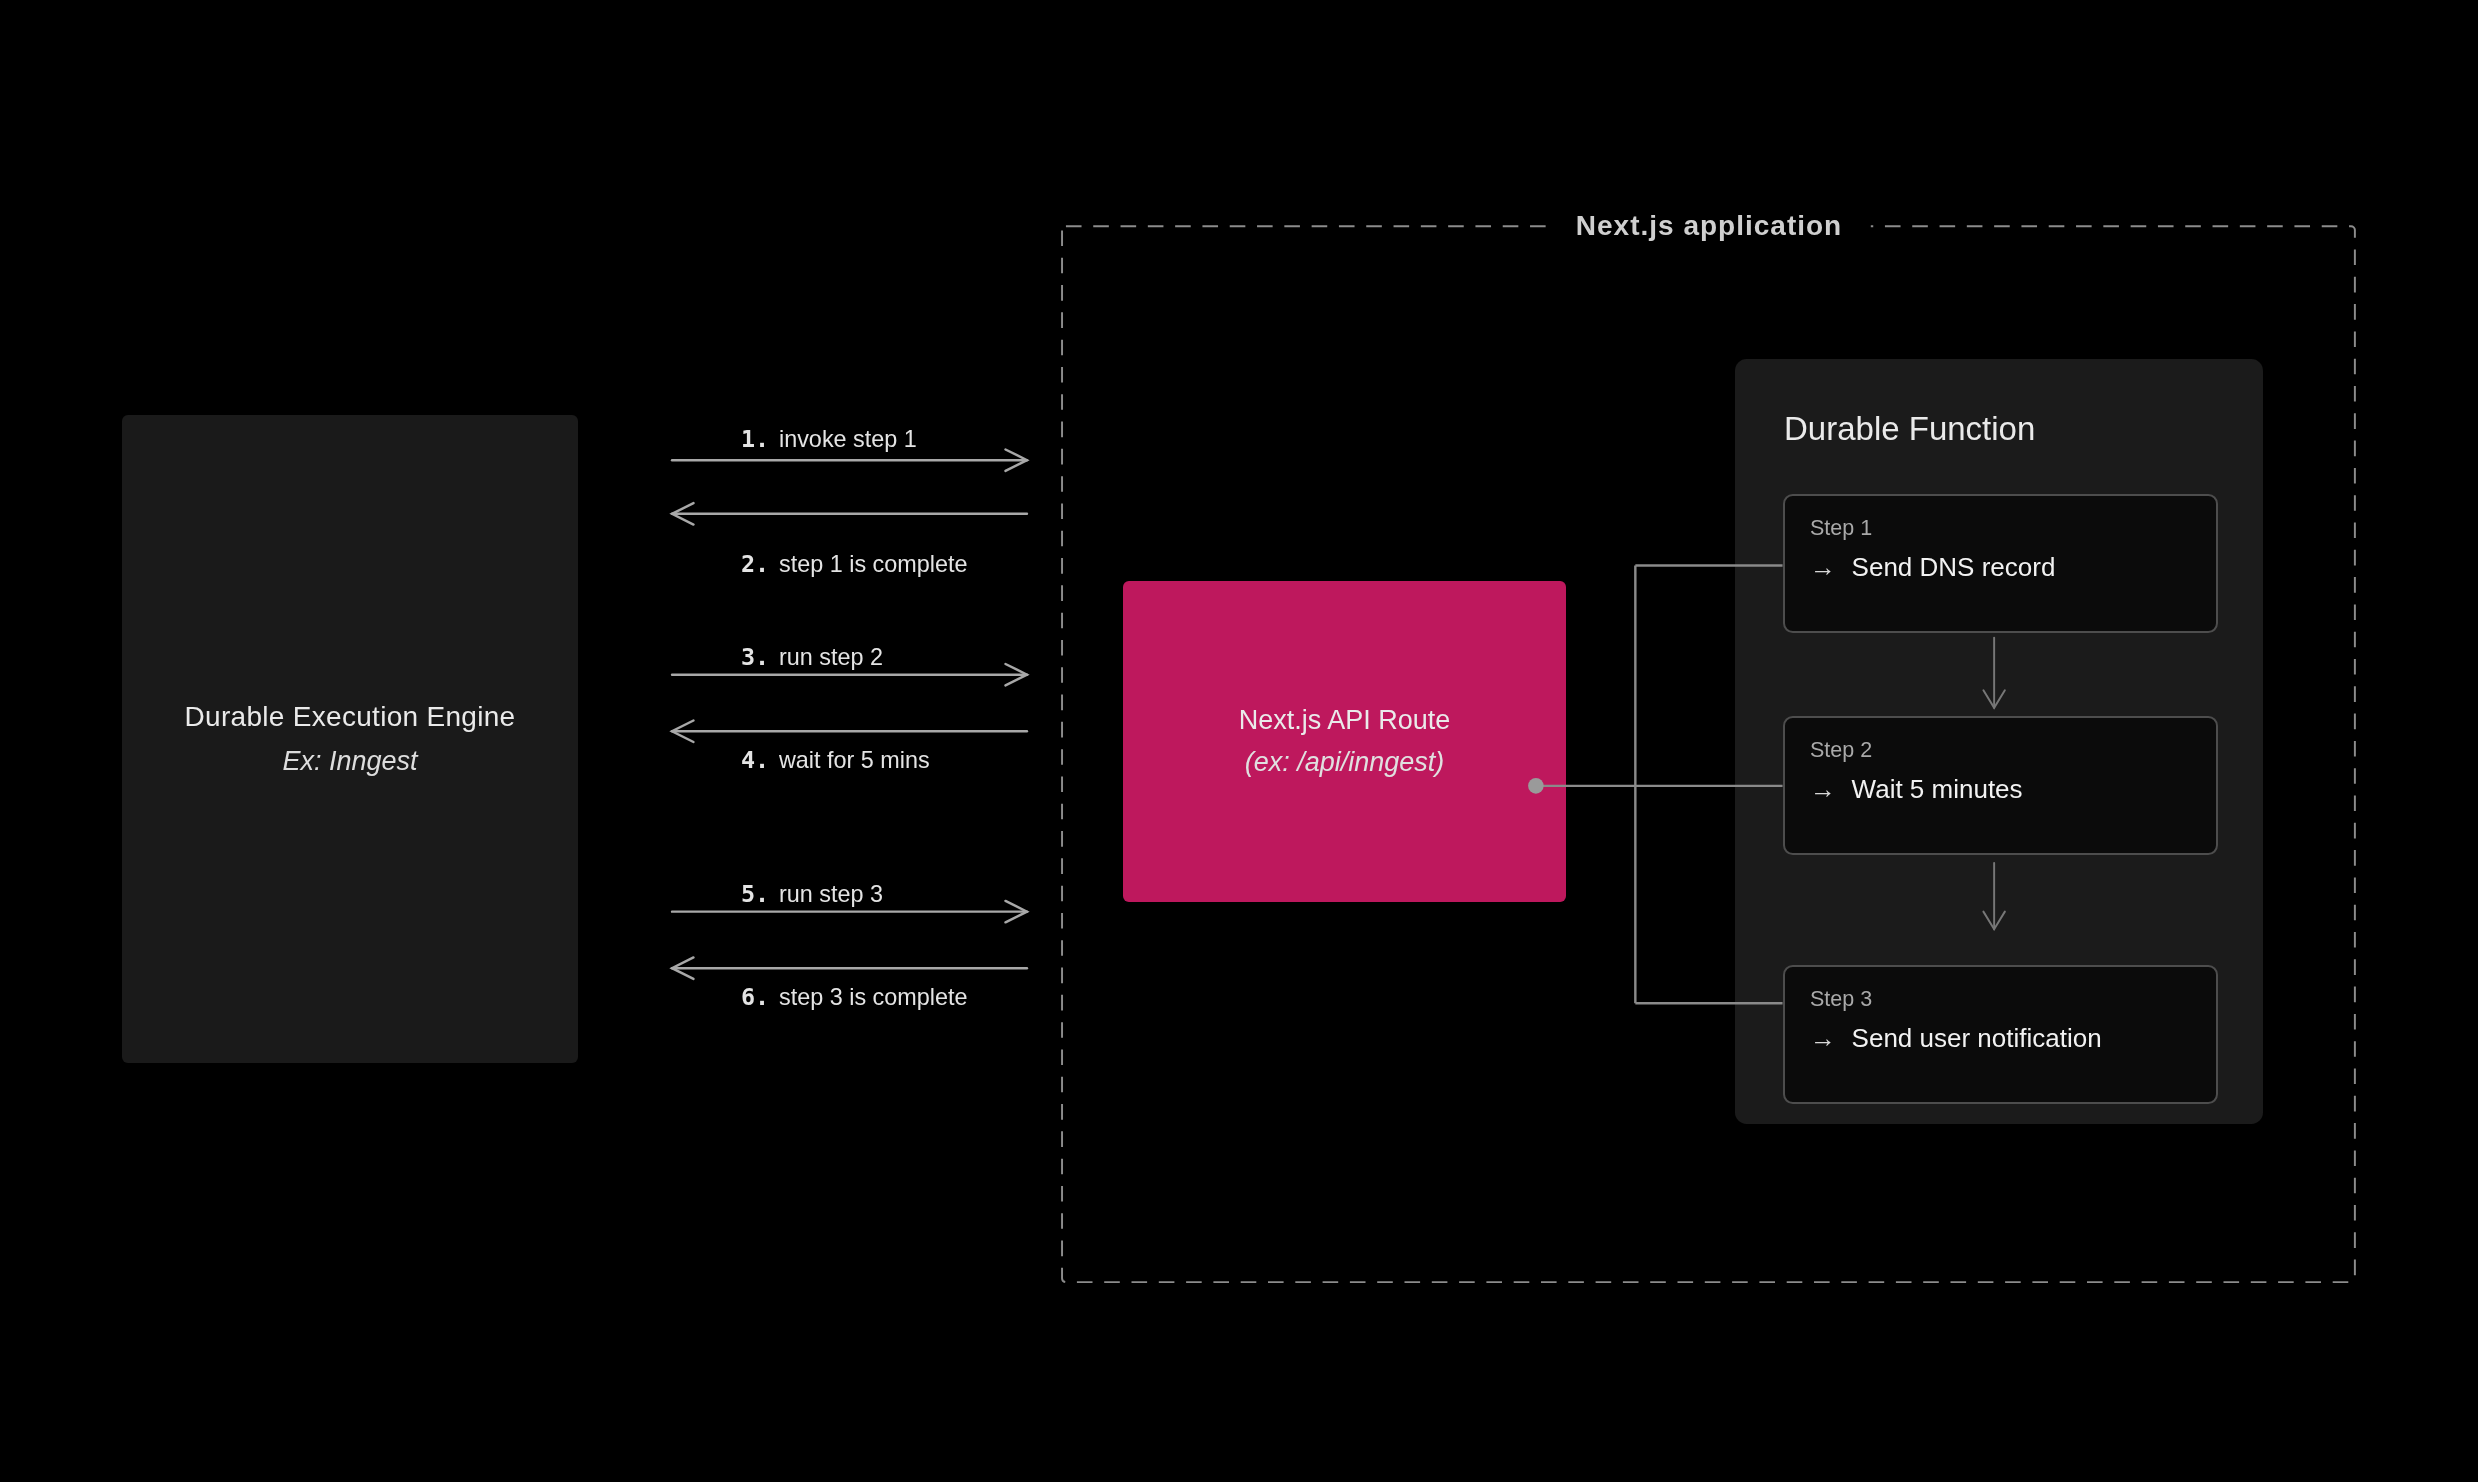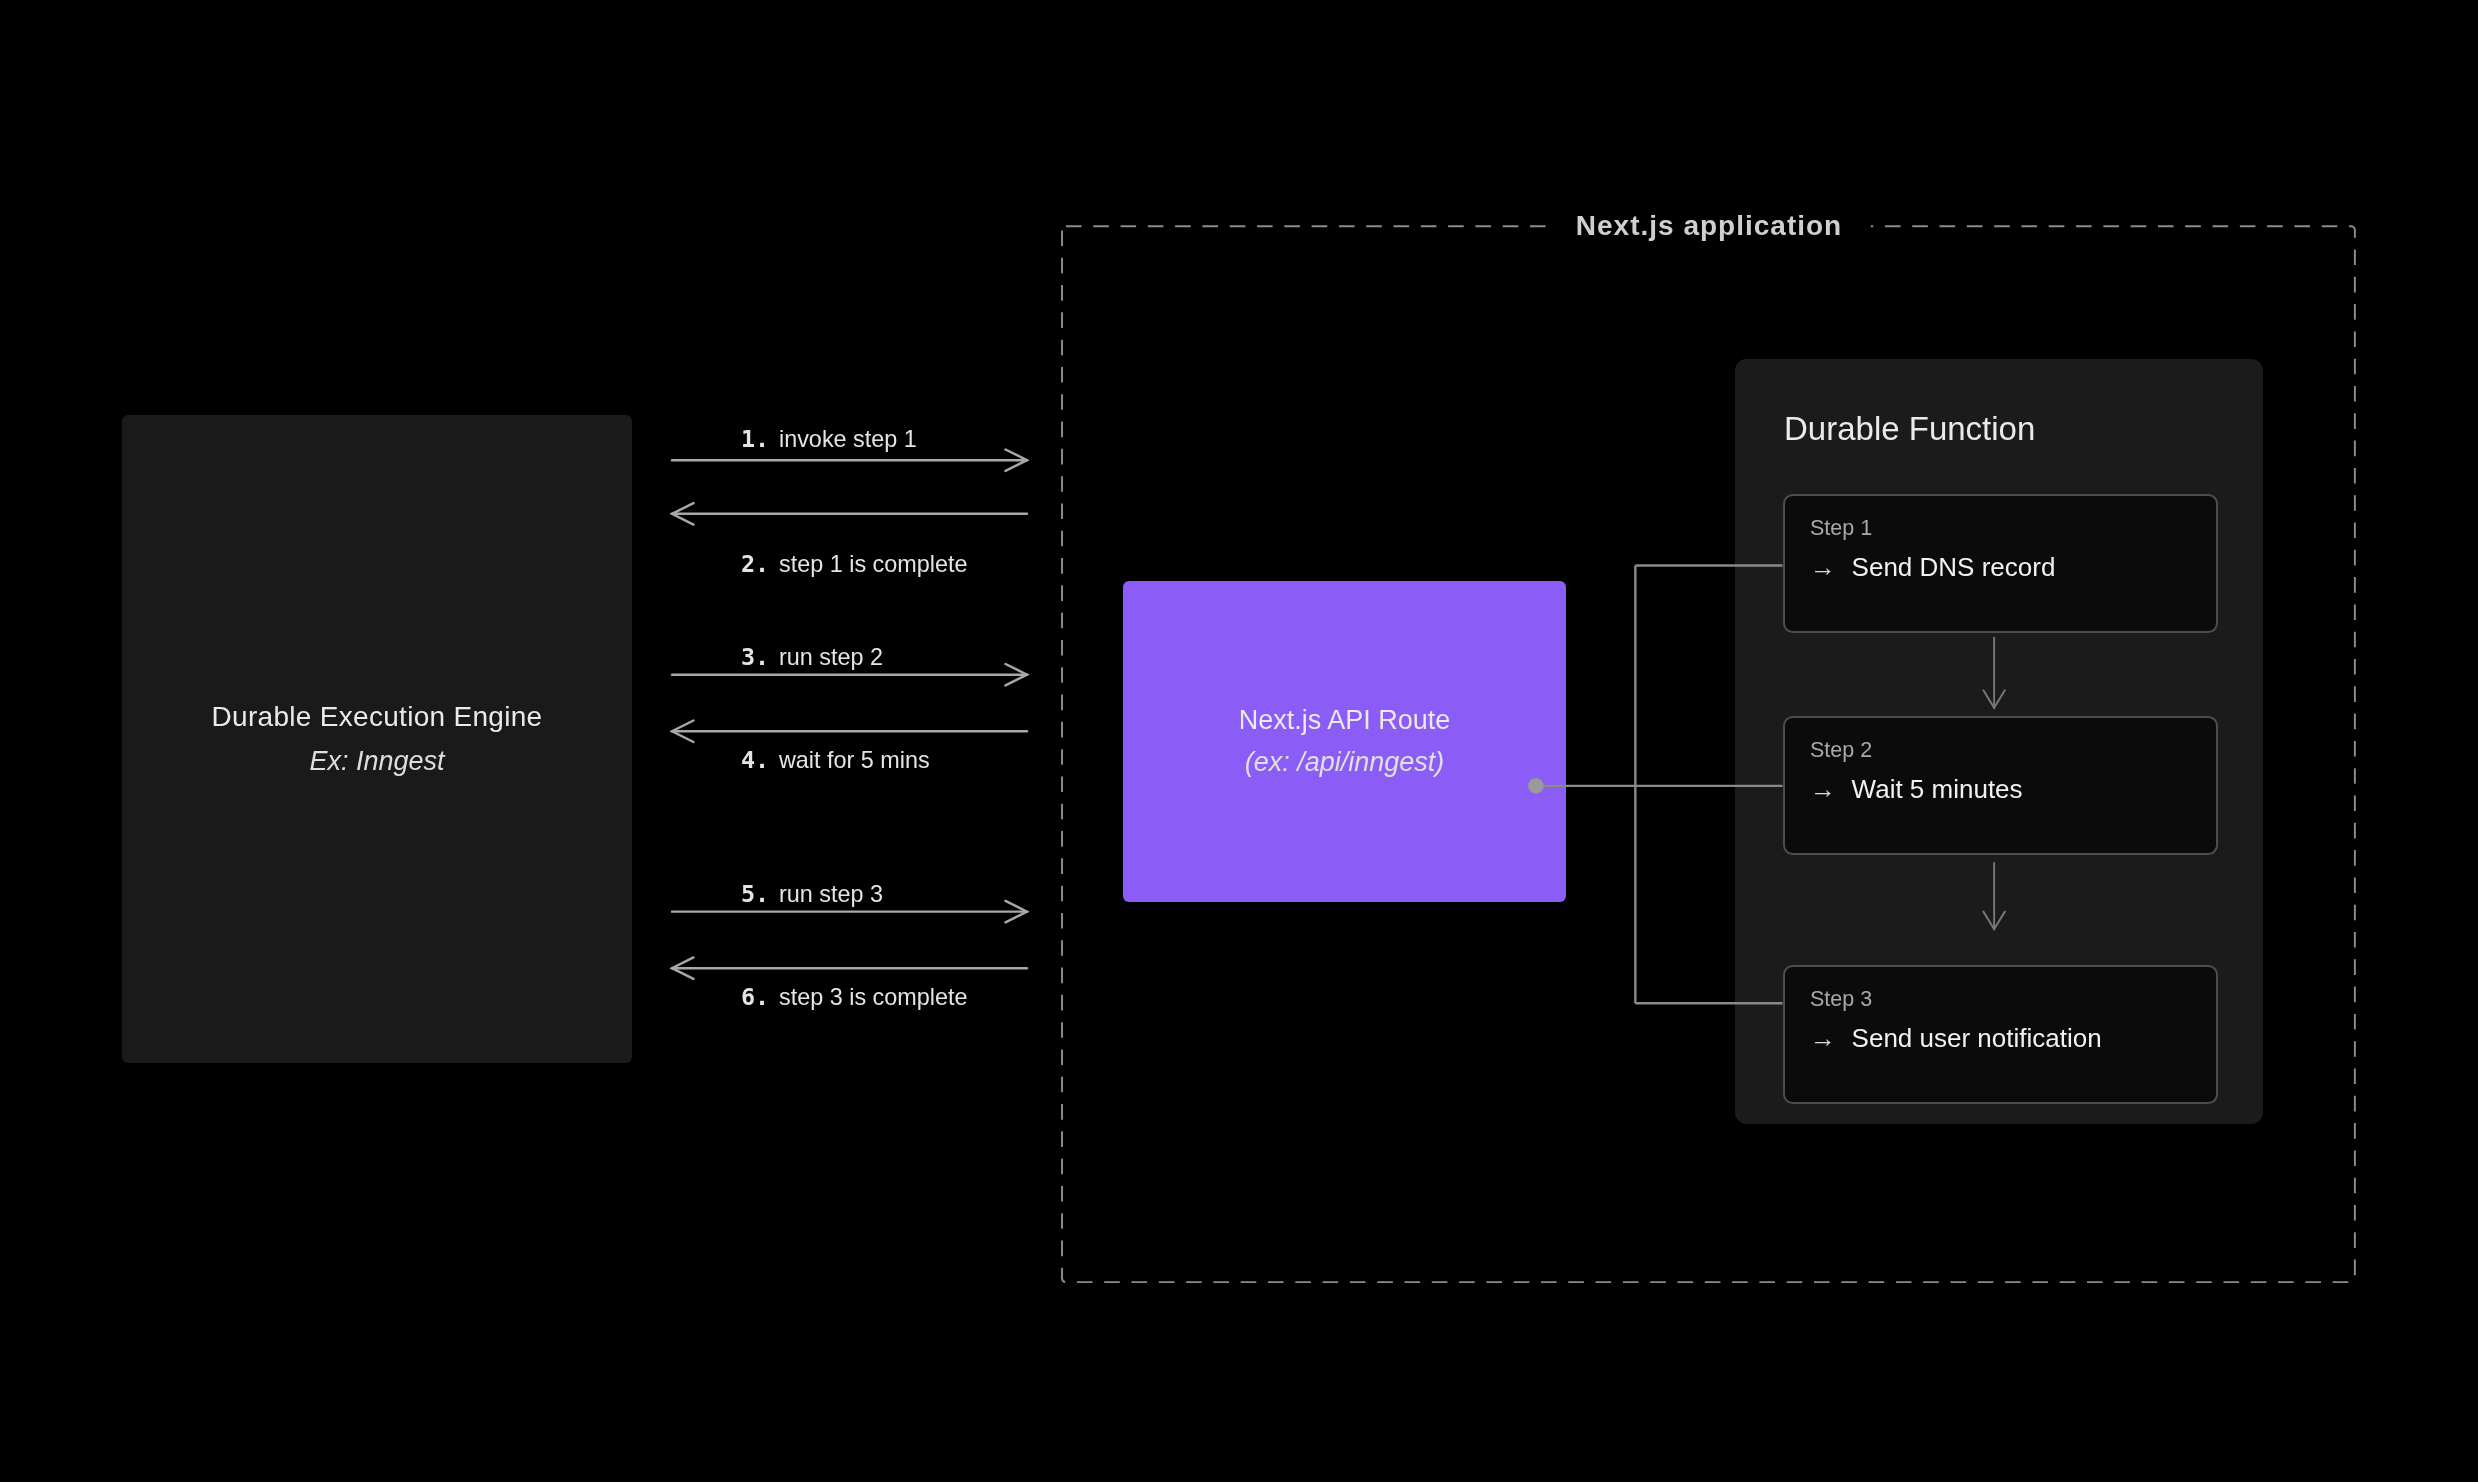--- a/index.html
+++ b/index.html
@@ -10,21 +10,21 @@
     position: relative;
     overflow: hidden;
     font-family: "Liberation Sans", sans-serif;
     color: #e8e8e8;
   }
 
   
   .engine-box {
     position: absolute;
     left: 122px; top: 415px;
-    width: 510px; height: 648px;
+    width: 456px; height: 648px;
     background: #1a1a1a;
     border-radius: 5.9px;
     display: flex; flex-direction: column;
     align-items: center; justify-content: center;
     gap: 13.7px;
   }
   .engine-title { font-size: 28px; color: #eaeaea; letter-spacing: 0.3px; }
   .engine-subtitle { font-size: 27px; font-style: italic; color: #dedede; }
 
   .app-boundary-title {
@@ -38,21 +38,21 @@
     letter-spacing: 1px;
     z-index: 10;
     white-space: nowrap;
     font-weight: bold;
   }
 
   .api-box {
     position: absolute;
     left: 1123px; top: 581px;
     width: 443px; height: 321px;
-    background: #8b5cf6;
+    background: #be185d;
     border-radius: 5.9px;
     display: flex; flex-direction: column;
     align-items: center; justify-content: center;
     gap: 11.7px;
   }
   .api-line1 { font-size: 27px; color: #eaeaea; }
   .api-line2 { font-size: 27px; font-style: italic; color: #e0e0e0; }
 
   .df-panel {
     position: absolute;

